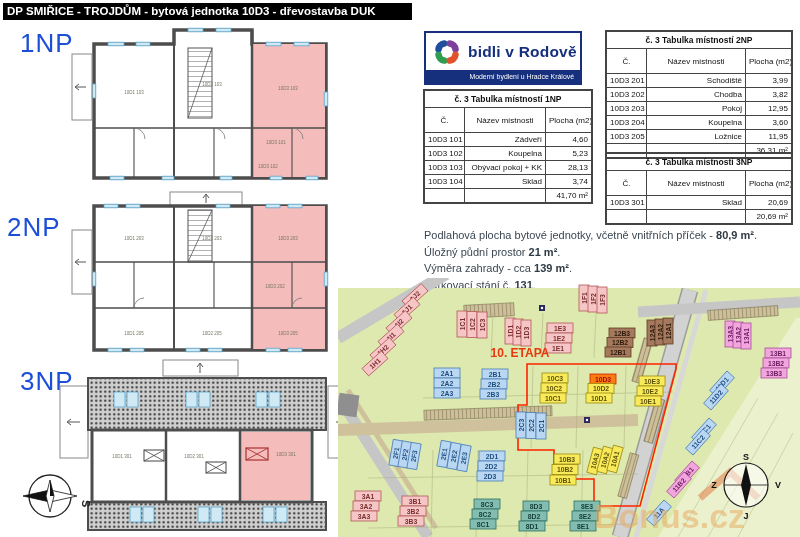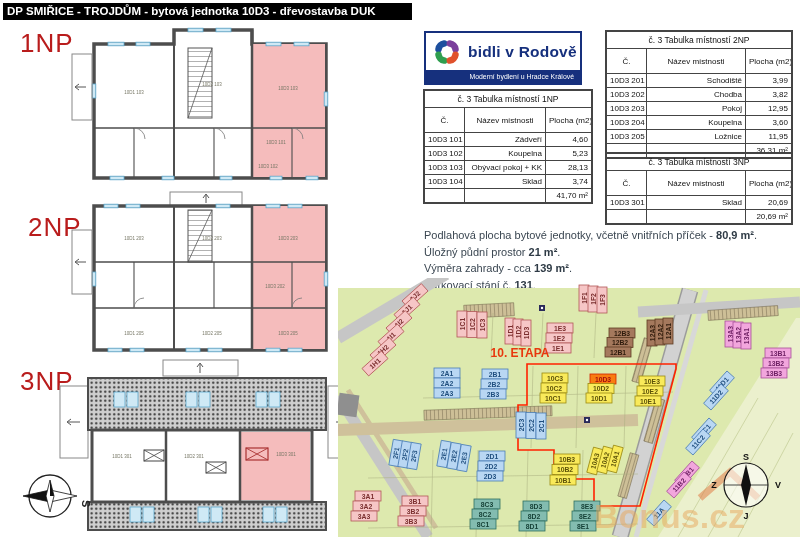--- a/index.html
+++ b/index.html
@@ -3,48 +3,48 @@
 <meta charset="utf-8">
 <style>
   html,body{margin:0;padding:0;background:#e8e8e8;}
   .page{position:relative;width:800px;height:537px;background:#fff;overflow:hidden;
         font-family:"Liberation Sans",sans-serif;color:#222;}
   .abs{position:absolute;}
   
   .hdr{left:3px;top:3px;width:405px;height:17px;background:#000;color:#fff;
        font-size:11.5px;font-weight:bold;line-height:17px;padding-left:4px;}
   
-  .flabel{font-size:26px;color:#b91c1c;letter-spacing:1px;}
+  .flabel{font-size:26px;color:#1d4ed8;letter-spacing:1px;}
   
   .logo{left:424px;top:31px;width:158px;height:54px;border:2px solid #16307d;box-sizing:border-box;background:#fff;}
   .logo-top{display:flex;align-items:center;height:37px;padding-left:5px;}
   .logo-brand{font-size:15.5px;font-weight:bold;color:#16307d;margin-left:5px;letter-spacing:0.2px;}
   .logo-band{height:13px;background:#16307d;color:#fff;font-size:6.9px;line-height:13px;text-align:right;padding-right:6px;}
   
   .tbl-wrap{box-sizing:border-box;}
   table.rtable{border-collapse:collapse;width:100%;font-size:8px;color:#111;table-layout:fixed;}
   table.rtable td,table.rtable th{border:1px solid #444;padding:1px 3px;height:11px;overflow:hidden;white-space:nowrap;text-align:right;}
-  table.rtable .ttl{font-weight:normal;font-size:8.5px;text-align:center;height:14px;}
+  table.rtable .ttl{font-weight:bold;font-size:8.5px;text-align:center;height:14px;}
   table.rtable .hd td{text-align:center;height:22px;vertical-align:middle;}
   table.rtable td.num{}
   table.rtable col.c1{width:40px;} table.rtable col.c3{width:46px;}
   table.rtable tfoot td{text-align:right;}
   
   .summary{left:424px;top:227px;width:372px;font-size:11px;line-height:16.5px;color:#3b4752;}
   .summary b{color:#2e3a45;}
 </style>
 </head>
 <body>
 
 <div class="page">
 
   <div class="abs hdr">DP SMIŘICE - TROJDŮM - bytová jednotka 10D3 - dřevostavba DUK</div>
 
   <div class="abs flabel" style="left:20px;top:28px;">1NP</div>
-  <div class="abs flabel" style="left:28px;top:212px;">2NP</div>
+  <div class="abs flabel" style="left:7px;top:212px;">2NP</div>
   <div class="abs flabel" style="left:20px;top:366px;">3NP</div>
 
   <svg class="abs" style="left:70px;top:26px;" width="265" height="162" viewBox="0 0 265 162">
     <defs>
       <pattern id="stairs1" width="6" height="5" patternUnits="userSpaceOnUse">
         <rect width="6" height="5" fill="#fff"></rect>
           <line x1="0" y1="0" x2="6" y2="0" stroke="#555" stroke-width="0.9"></line>
       </pattern>
     </defs>
     <path d="M104,4 L182,4 L182,18 L256,18 L256,152 L24,152 L24,18 L104,18 Z" fill="#fff" stroke="#4d4d4d" stroke-width="3.5"></path>

